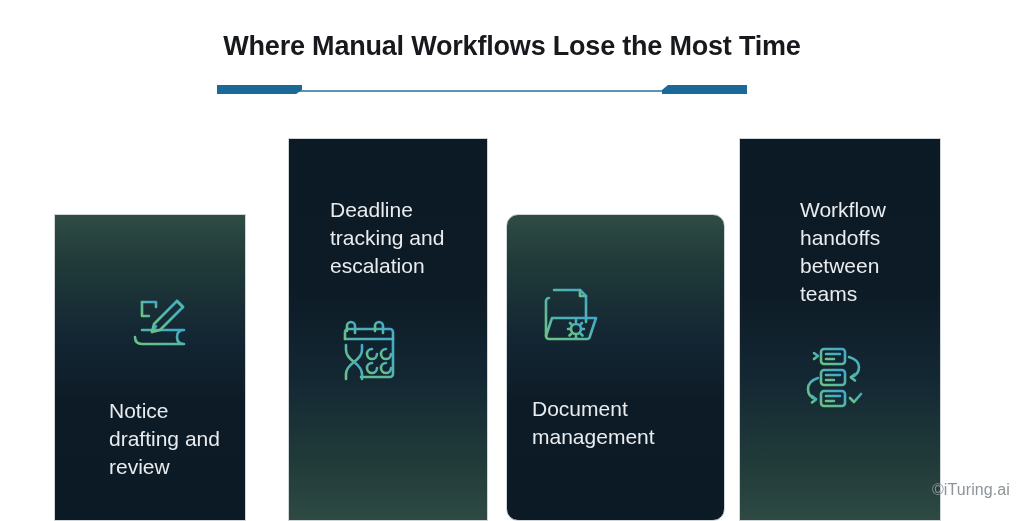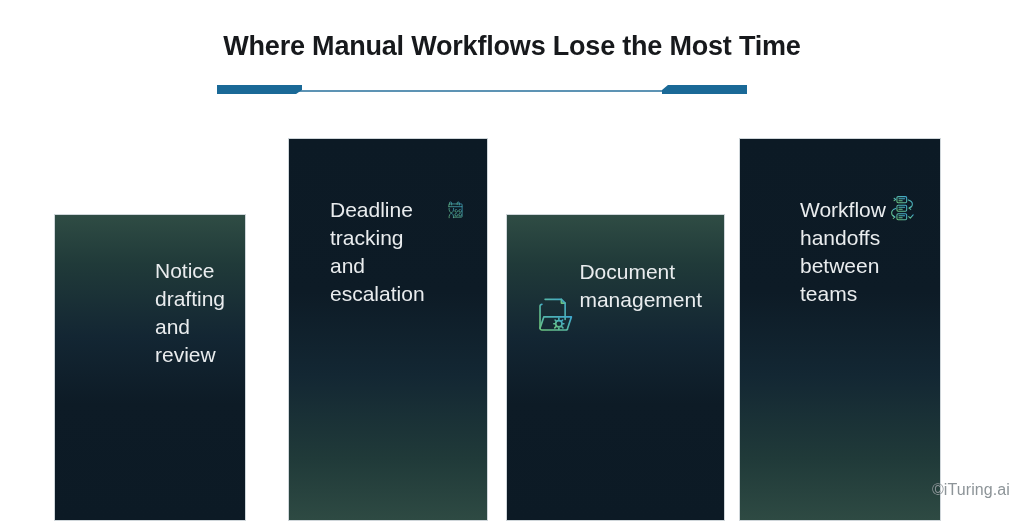--- a/index.html
+++ b/index.html
@@ -85,21 +85,21 @@
     flex-direction: column;
   }
 
   
   .card.tall  { top: 138px; height: 383px; }
   
   .card.short { top: 214px; height: 307px; }
 
   .card-1 { left: 54px;  width: 192px; }
   .card-2 { left: 288px; width: 200px; }
-  .card-3 { left: 506px; width: 219px; }
+  .card-3 { left: 506px; width: 219px; border-radius: 12px; }
   .card-4 { left: 739px; width: 202px; padding-left: 35px; }
 
   
   .grad-down {
     background: linear-gradient(to bottom,
                 #2f4c44 0%,
                 #203a39 16%,
                 #132633 40%,
                 #0d1b26 62%,
                 #0c1a25 100%);
@@ -113,21 +113,21 @@
                 #203a39 84%,
                 #2e4a43 100%);
   }
 
   .card-inner {
     position: relative;
     width: 100%;
     height: 100%;
     padding: 0 22px;
     display: flex;
-    flex-direction: row;
+    flex-direction: column;
   }
 
   .card-inner.icon-first { justify-content: flex-start; }
 
   .card-label {
     color: #e9ecee;
     font-size: 21px;
     line-height: 28px;
     font-weight: normal;
   }

